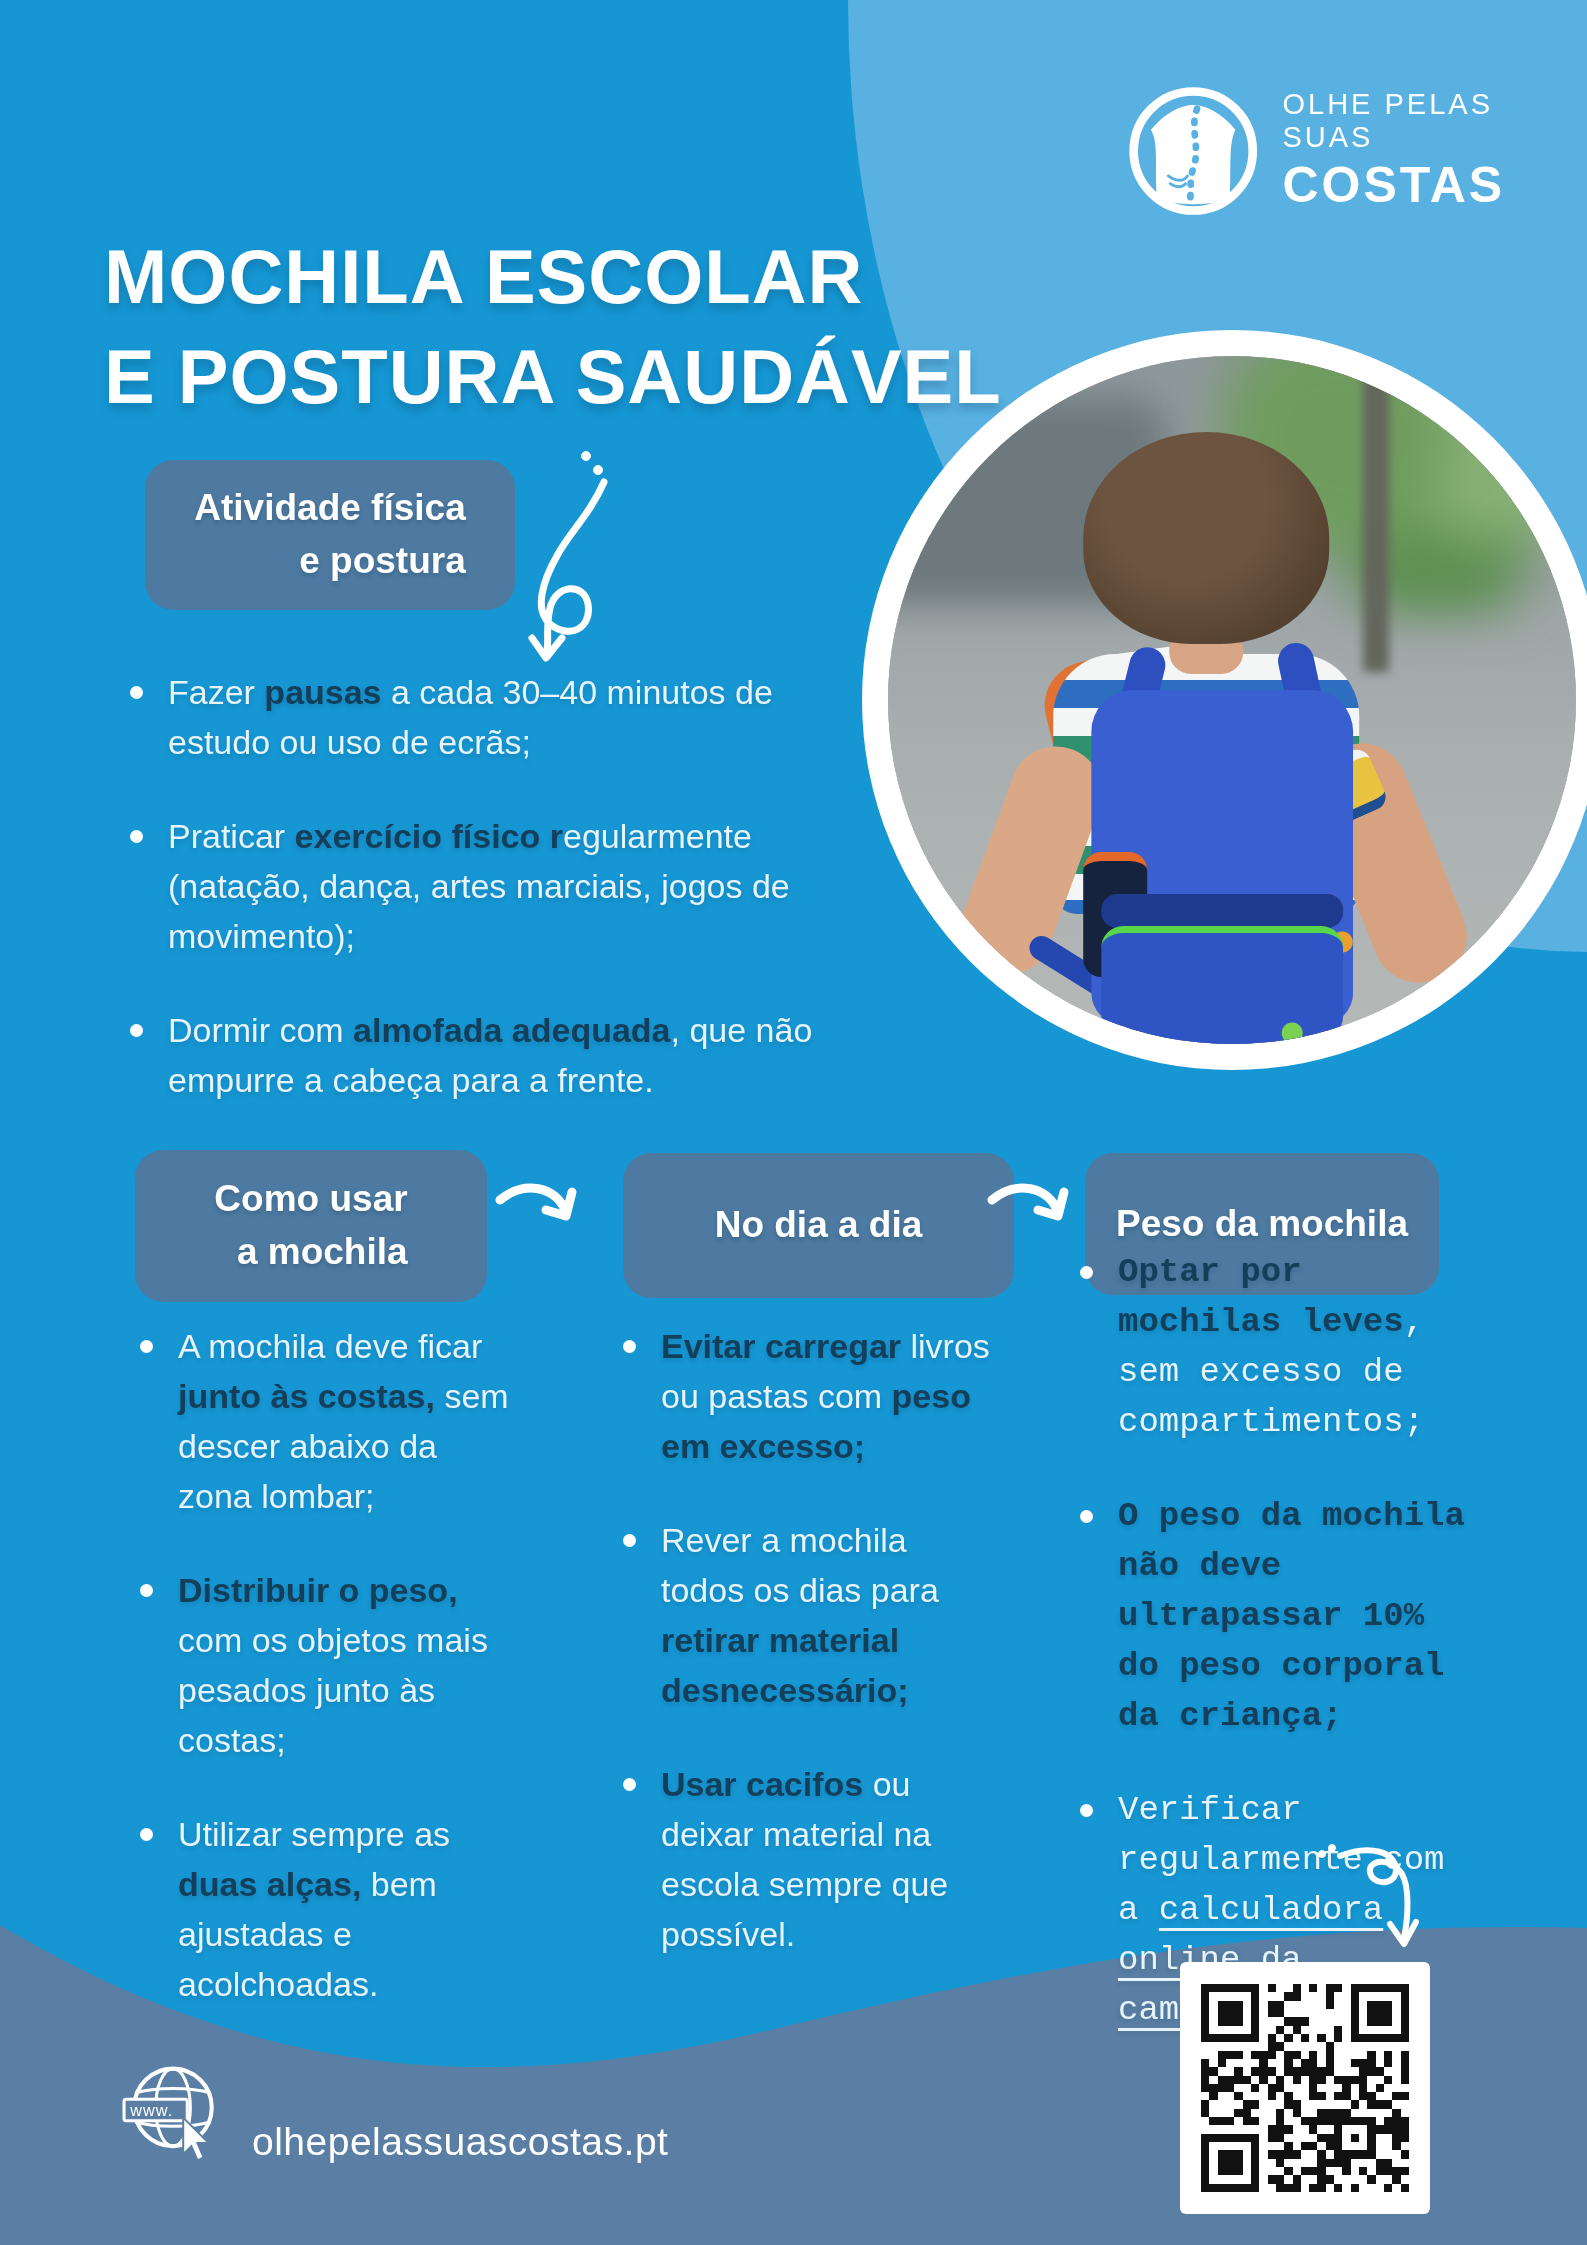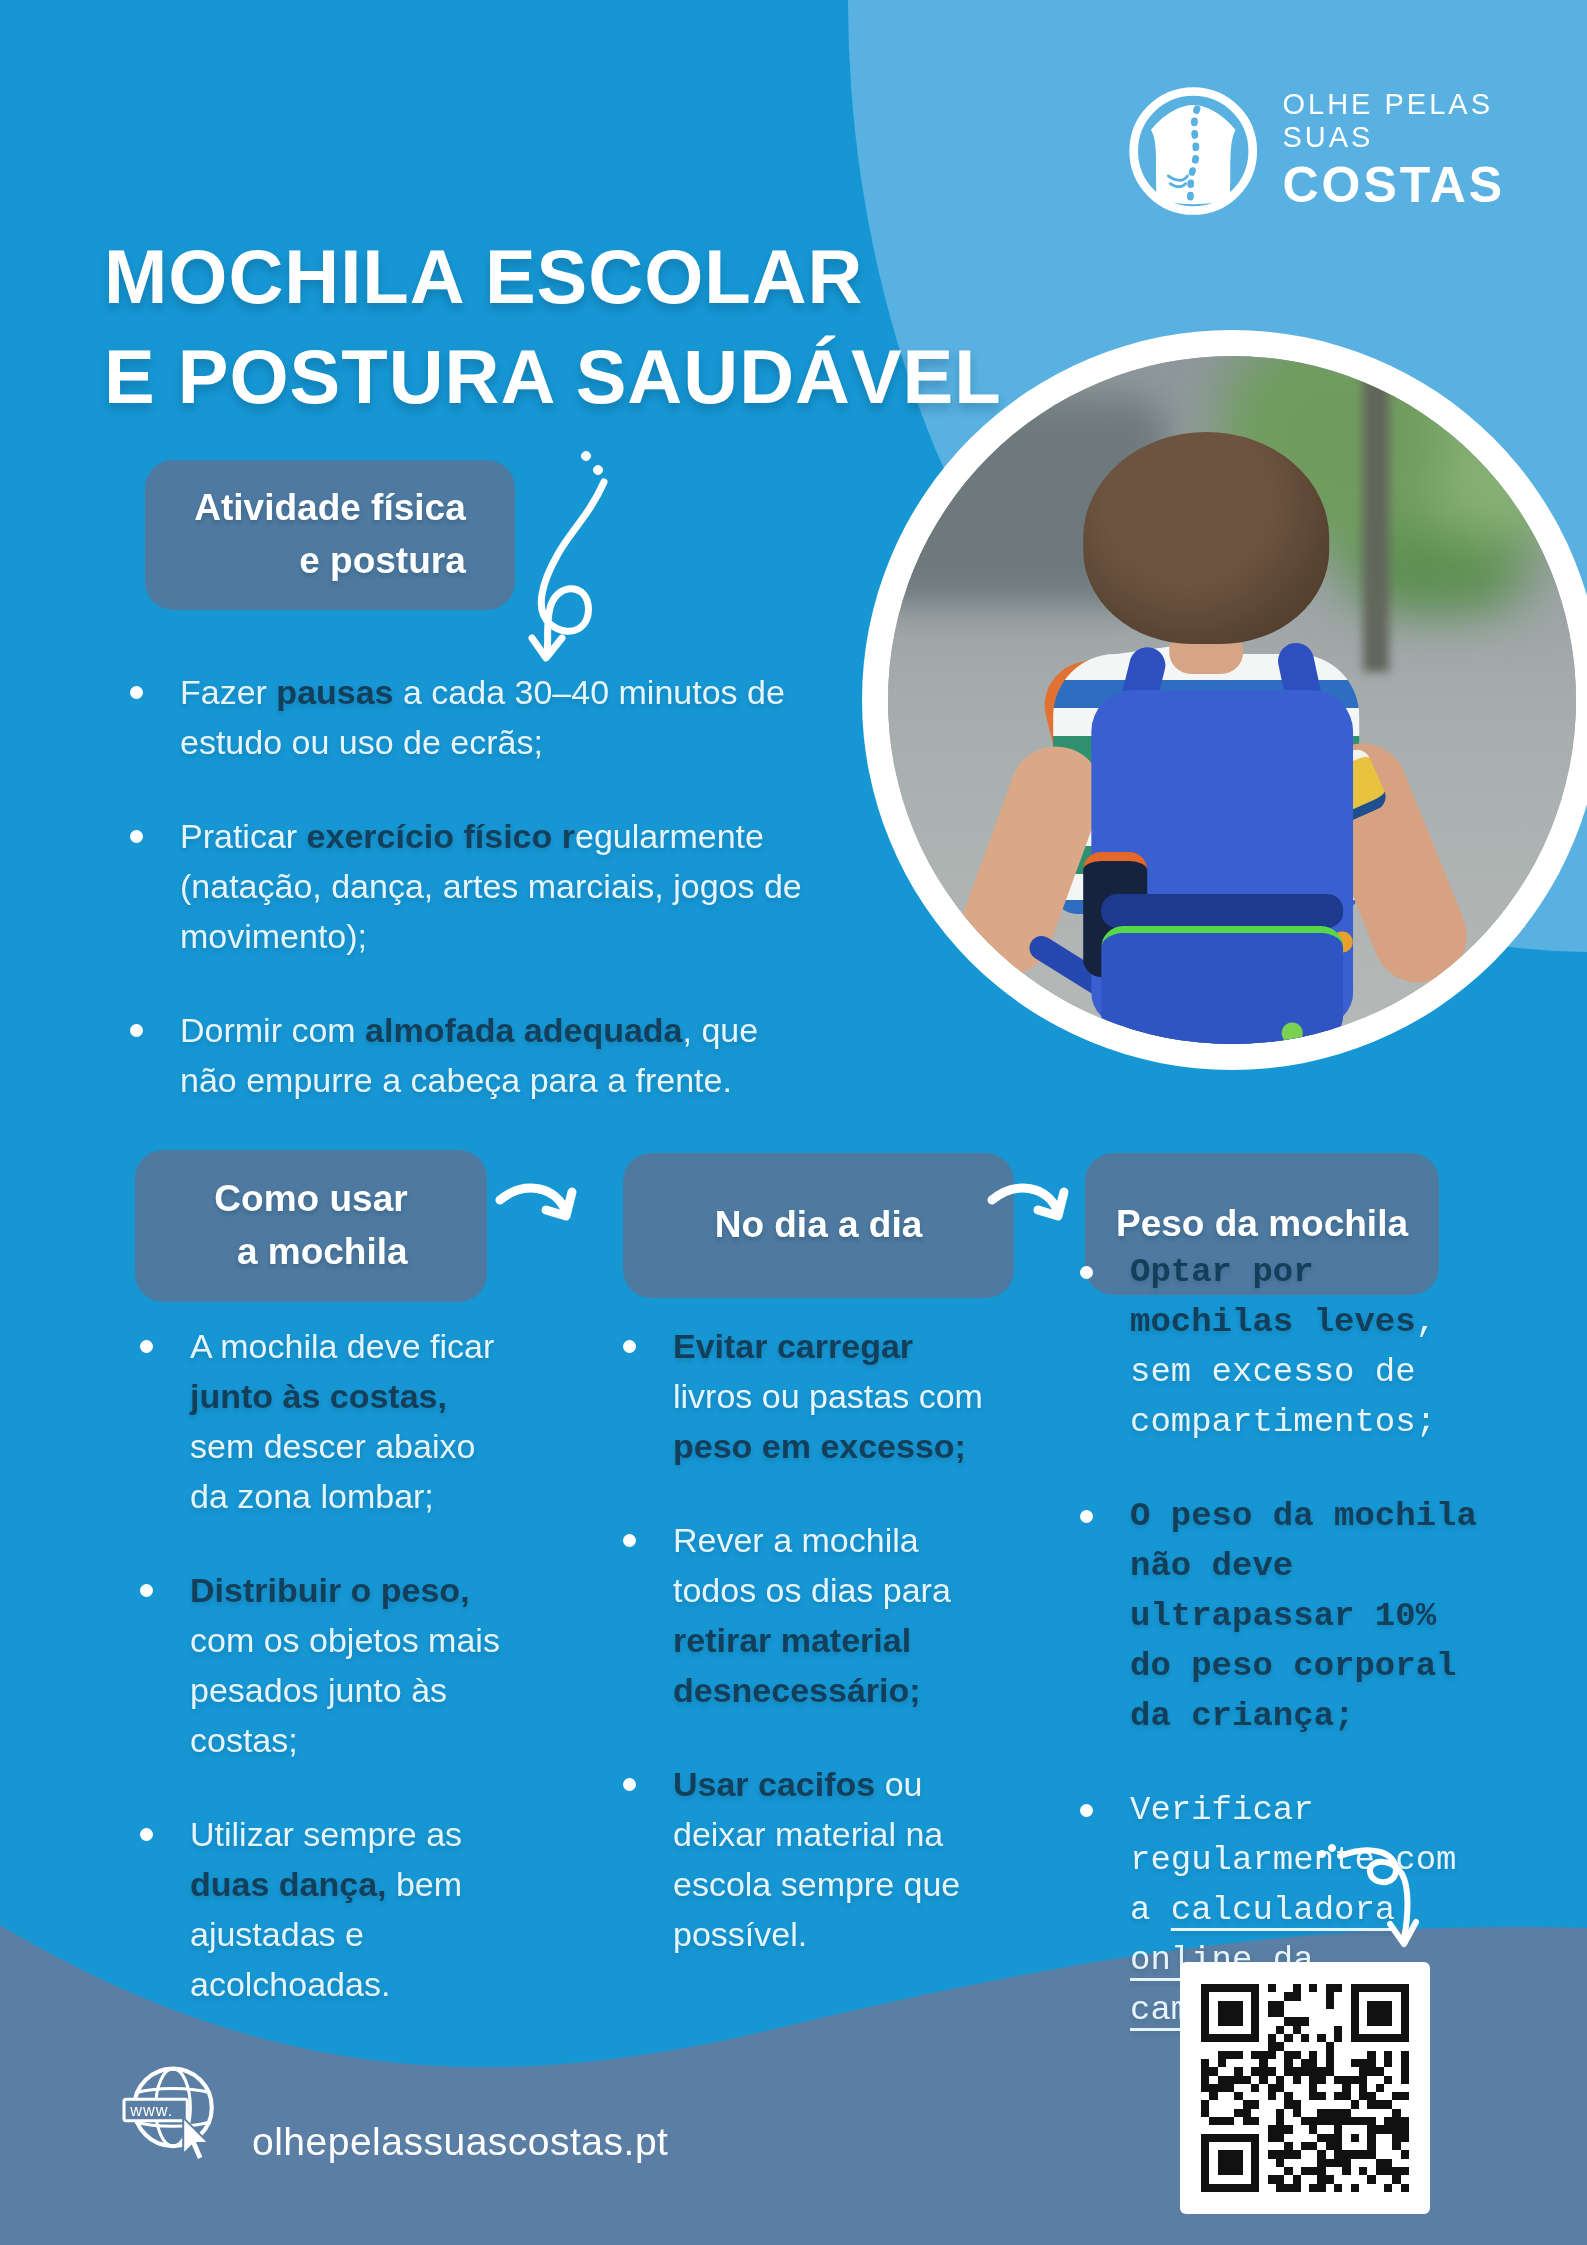--- a/index.html
+++ b/index.html
@@ -82,21 +82,21 @@
   .hdr1{left:135px; top:1150px; width:352px; height:152px;}
   .hdr2{left:623px; top:1153px; width:391px; height:145px;}
   .hdr3{left:1085px; top:1153px; width:354px; height:142px;}
   
   .list{position:absolute; z-index:5; font-size:34px; line-height:1.47; color:#e7f4fb;
     text-shadow:0 3px 5px rgba(10,60,90,.22);}
   .list-activity{left:130px; top:668px; width:690px;}
   .col1{left:140px; top:1322px; width:380px;}
   .col2{left:623px; top:1322px; width:372px;}
   .col3{left:1080px; top:1248px; width:398px;font-family:Liberation Mono, monospace;}
-  .bullet-item{display:flex; gap:37px; margin-bottom:44px;}
+  .bullet-item{display:flex; gap:25px; margin-bottom:44px;}
   .dot{flex:0 0 auto; width:13px; height:13px; border-radius:50%; background:#ffffff; margin-top:18px;}
   .btext{flex:1 1 auto;}
   .btext .b{color:#133f5b; font-weight:700;}
   .btext .u{text-decoration:underline; text-decoration-thickness:3px; text-underline-offset:9px;}
   
   .doodle{position:absolute; z-index:6;}
   .arrowA{left:520px; top:448px; width:110px; height:215px;}
   .arrowB1{left:494px; top:1180px; width:92px; height:64px;}
   .arrowB2{left:986px; top:1180px; width:92px; height:64px;}
   .arrowC{left:1314px; top:1840px; width:105px; height:125px;}
@@ -214,21 +214,21 @@
       <div class="bullet-item">
         <span class="dot"></span>
         <span class="btext"><span>A mochila deve ficar </span><span class="b">junto às costas,</span><span> sem descer abaixo da zona lombar;</span></span>
       </div>
       <div class="bullet-item">
         <span class="dot"></span>
         <span class="btext"><span class="b">Distribuir o peso,</span><span> com os objetos mais pesados junto às costas;</span></span>
       </div>
       <div class="bullet-item">
         <span class="dot"></span>
-        <span class="btext"><span>Utilizar sempre as </span><span class="b">duas dança,</span><span> bem ajustadas e acolchoadas.</span></span>
+        <span class="btext"><span>Utilizar sempre as </span><span class="b">duas alças,</span><span> bem ajustadas e acolchoadas.</span></span>
       </div>
     </div>
   <div class="list col2">
       <div class="bullet-item">
         <span class="dot"></span>
         <span class="btext"><span class="b">Evitar carregar</span><span> livros ou pastas com </span><span class="b">peso em excesso;</span></span>
       </div>
       <div class="bullet-item">
         <span class="dot"></span>
         <span class="btext"><span>Rever a mochila todos os dias para </span><span class="b">retirar material desnecessário;</span></span>

